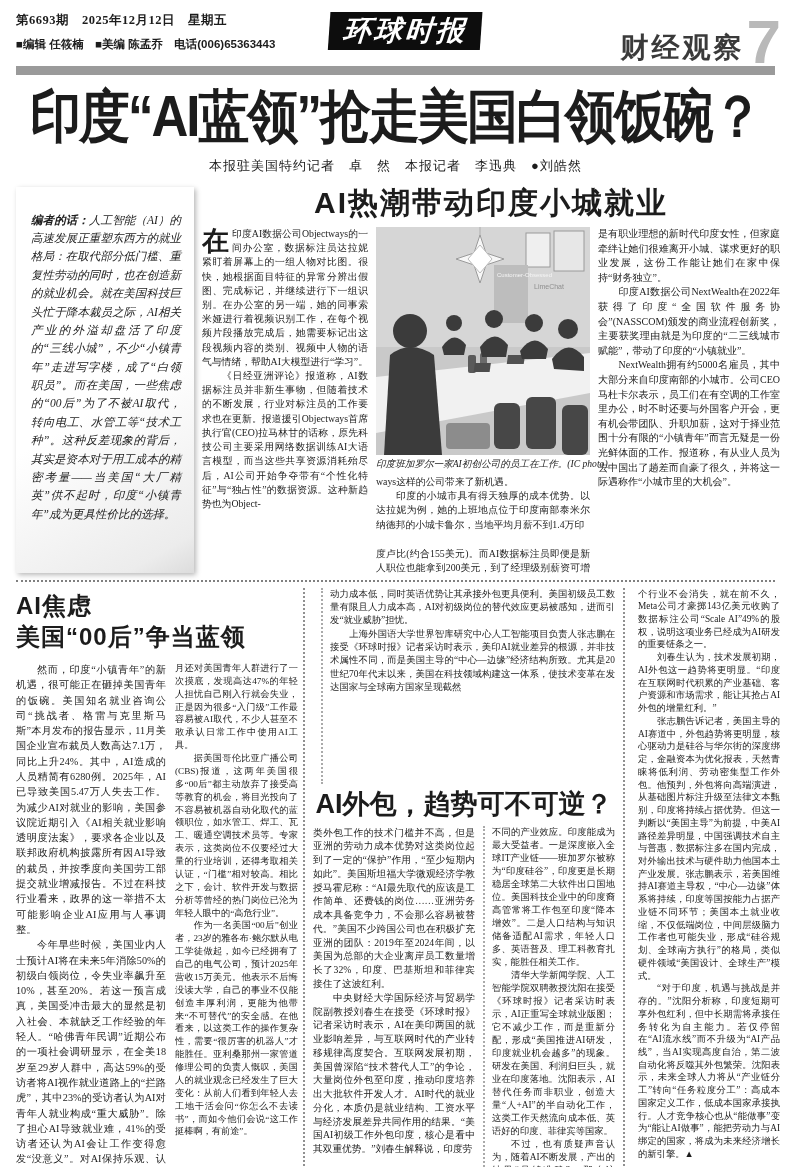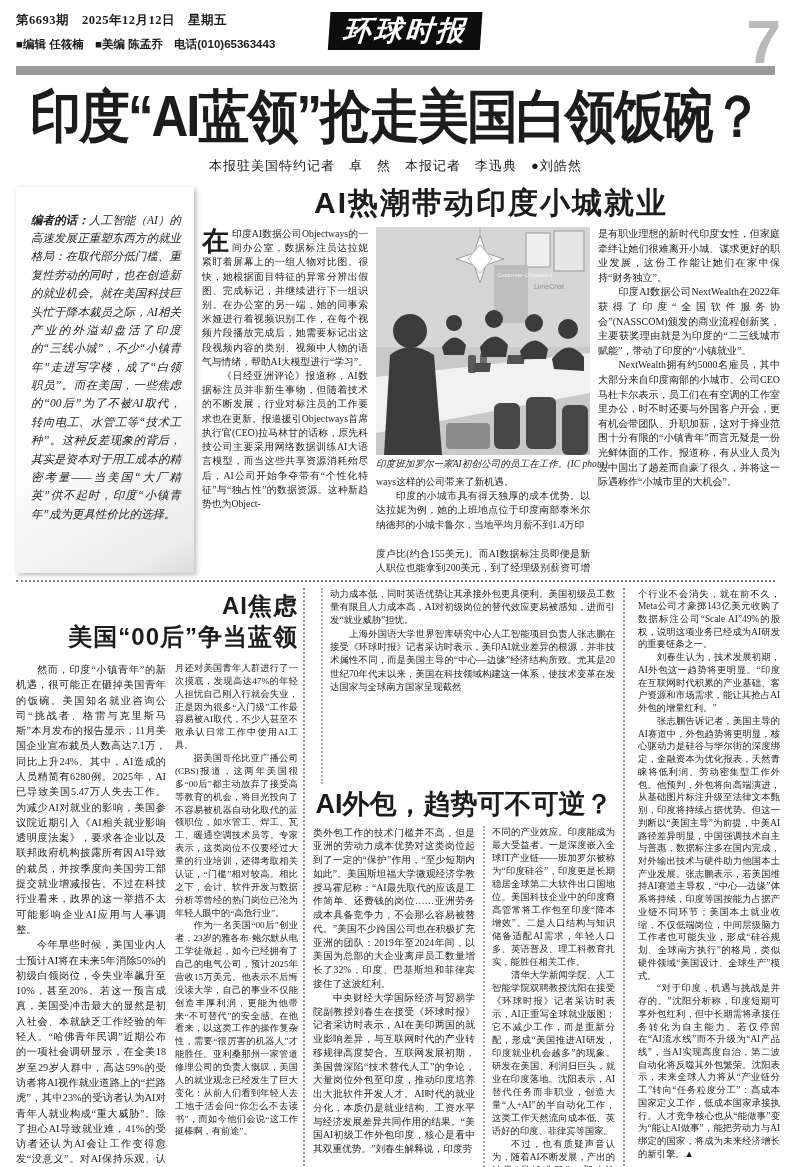--- a/index.html
+++ b/index.html
@@ -45,21 +45,21 @@
   .photo-block svg{display:block;width:214px;height:228px;}
   .photo-block figcaption{font-size:9.6px;font-style:italic;margin:3px 0 4px;white-space:nowrap;}
   .mini-cols{display:flex;gap:8px;height:136px;overflow:hidden;flex-direction:column;}
   .mini-cols .mcol{flex:1;font-size:9.8px;line-height:1.45;overflow:hidden;}
   .a1c3{flex:1;font-size:10px;line-height:1.46;overflow:hidden;}
   
   .dotted-h{border-top:2px dotted #808080;margin:7px 16px 6px;}
   
   .bottom-section{display:flex;padding:0 11px 0 16px;height:598px;}
   .art2-block{width:282px;display:flex;flex-direction:column;}
-  .art2-title{margin:2px 0 10px;text-align:right;font-family:"Liberation Sans",sans-serif;
+  .art2-title{margin:2px 0 10px;text-align:left;font-family:"Liberation Sans",sans-serif;
               font-size:24px;font-weight:900;line-height:1.3;letter-spacing:1px;}
   .art2-cols{display:flex;gap:9px;flex:1;overflow:hidden;}
   .a2c1{width:150px;font-size:10.2px;line-height:1.5;overflow:hidden;}
   .a2c2{flex:1;font-size:9.2px;line-height:1.4;overflow:hidden;}
   .mid-block{width:322px;box-sizing:border-box;margin:0 5px;padding:0 8px;
              border-left:2px dotted #909090;border-right:2px dotted #909090;
              display:flex;flex-direction:column;}
   .mid-top{display:flex;height:196px;overflow:hidden;}
   .mt1{width:158px;font-size:9.6px;line-height:1.42;overflow:hidden;}
   .mt2{flex:1;font-size:9.4px;line-height:1.42;overflow:hidden;margin-left:8px;
@@ -75,24 +75,25 @@
 </head>
 <body>
 
 <div class="page">
 
   <div class="topbar">
     <div class="tb-left">
       <div class="issue-line">
         <span>第6693期</span>　<span>2025年12月12日</span>　<span>星期五</span>
       </div>
-      <div class="editor-line">■编辑 任筱楠　■美编 陈孟乔　电话(010)65363443</div>
+      <div class="editor-line">■编辑 任筱楠　■美编 陈孟乔　电话(006)65363443</div>
     </div>
     <div class="masthead">环球时报</div>
     <div class="tb-right">
+      <span class="section-name">财经观察</span>
       <span class="pagenum">7</span>
     </div>
   </div>
   <div class="gray-bar"></div>
 
   <h1 class="headline">印度“AI蓝领”抢走美国白领饭碗？</h1>
   <div class="byline">本报驻美国特约记者　卓　然　本报记者　李迅典　●刘皓然</div>
 
   <section class="top-section">
 

